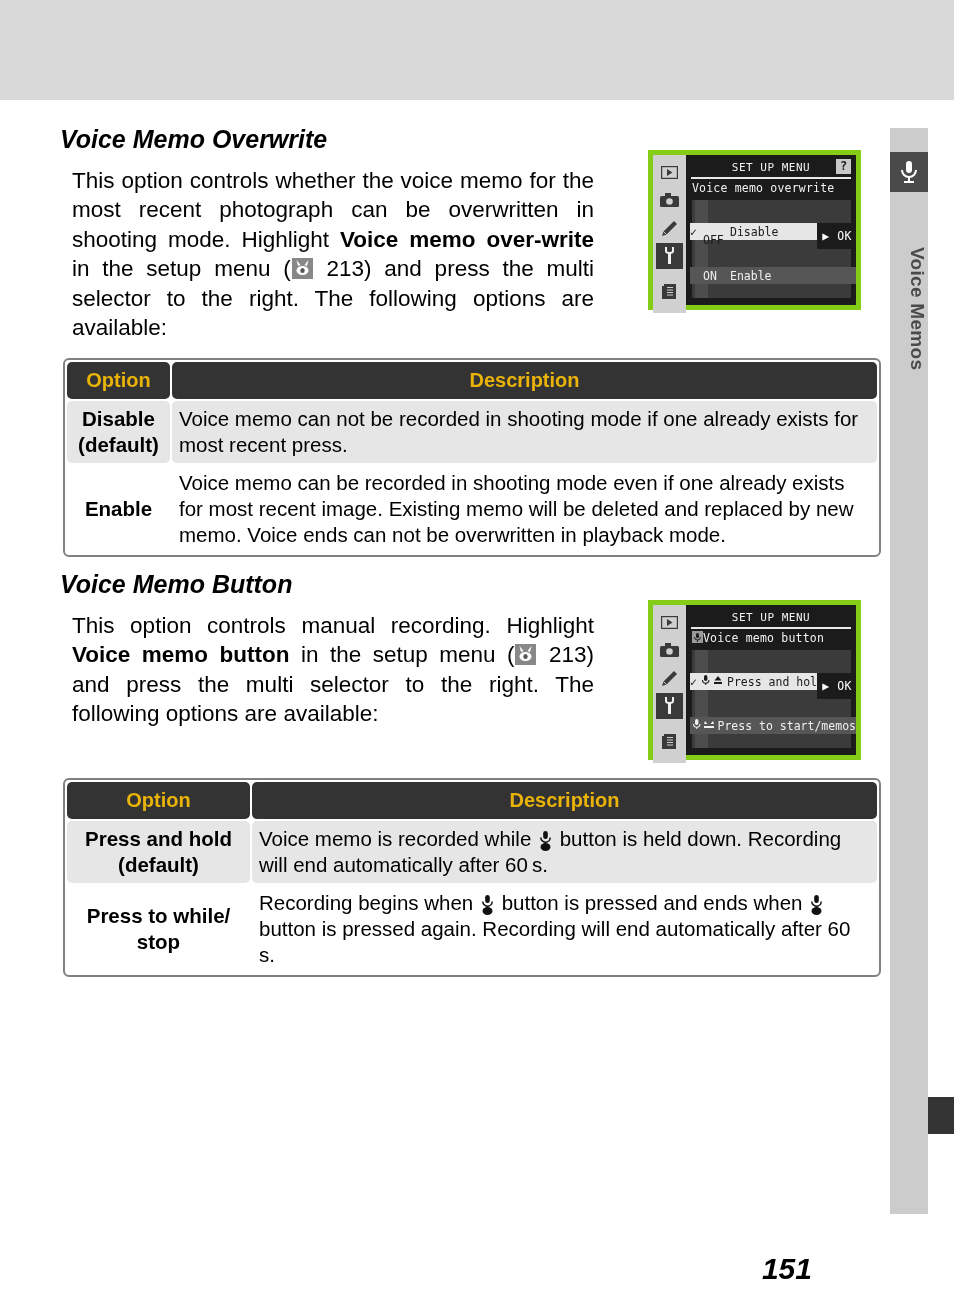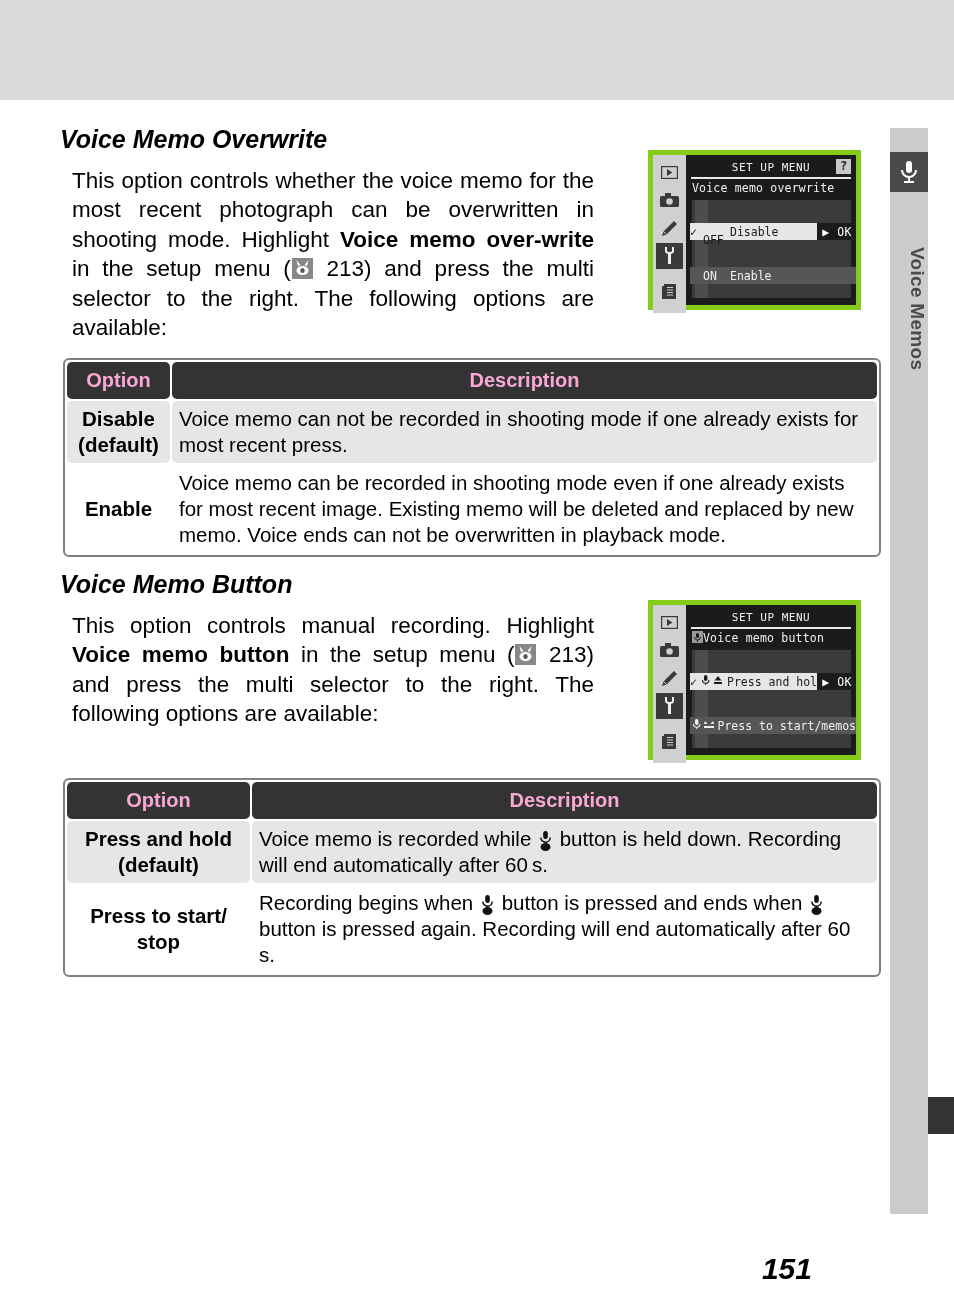--- a/index.html
+++ b/index.html
@@ -220,21 +220,21 @@
     background: #e6e6e6;
     color: #1b1b1b;
   }
   .lcd-row.dim {
     background: #565656;
     color: #f0f0f0;
   }
   .lcd-ok {
     position: absolute;
     right: 0; top: 0;
-    height: 17px;
+    height: 26px;
     background: #1b1b1b;
     color: #fff;
     font-size: 11.5px;
     display: flex;
     align-items: center;
     padding: 0 4px 0 5px;
     box-sizing: border-box;
     letter-spacing: 0.5px;
   }
 
@@ -247,21 +247,21 @@
     box-sizing: border-box;
     overflow: hidden;
   }
   .tbl table {
     border-collapse: separate;
     border-spacing: 2px;
     width: 100%;
   }
   .tbl th {
     background: #333333;
-    color: #f9a8d4;
+    color: #eab308;
     font-size: 20px;
     font-weight: bold;
     padding: 7px 4px;
     border-radius: 5px;
     text-align: center;
     vertical-align: middle;
   }
   .tbl td {
     font-size: 20.5px;
     line-height: 26px;
@@ -518,21 +518,21 @@
           </td>
           <td class="desc"><span>Voice memo is recorded while </span><span class="mic-inline"><svg width="13" height="22" viewBox="0 0 13 22">
                   <rect x="4.2" y="2" width="4.6" height="8" rx="2.3" fill="#111"></rect>
                   <path d="M1.8 8.5 a4.7 4.7 0 0 0 9.4 0" stroke="#111" stroke-width="1.5" fill="none"></path>
                   <rect x="5.7" y="13" width="1.6" height="3" fill="#111"></rect>
                   <ellipse cx="6.5" cy="18" rx="5" ry="4" fill="#111"></ellipse>
                 </svg></span><span> button is held down.  Recording will end automatically after 60 s.</span></td>
         </tr>
         <tr class="plain">
           <td class="opt">
-            <span>Press to start/</span><br>
+            <span>Press to while/</span><br>
             <span>stop</span>
           </td>
           <td class="desc"><span>Recording begins when </span><span class="mic-inline"><svg width="13" height="22" viewBox="0 0 13 22">
                   <rect x="4.2" y="2" width="4.6" height="8" rx="2.3" fill="#111"></rect>
                   <path d="M1.8 8.5 a4.7 4.7 0 0 0 9.4 0" stroke="#111" stroke-width="1.5" fill="none"></path>
                   <rect x="5.7" y="13" width="1.6" height="3" fill="#111"></rect>
                   <ellipse cx="6.5" cy="18" rx="5" ry="4" fill="#111"></ellipse>
                 </svg></span><span> button is pressed and ends when </span><span class="mic-inline"><svg width="13" height="22" viewBox="0 0 13 22">
                   <rect x="4.2" y="2" width="4.6" height="8" rx="2.3" fill="#111"></rect>
                   <path d="M1.8 8.5 a4.7 4.7 0 0 0 9.4 0" stroke="#111" stroke-width="1.5" fill="none"></path>

